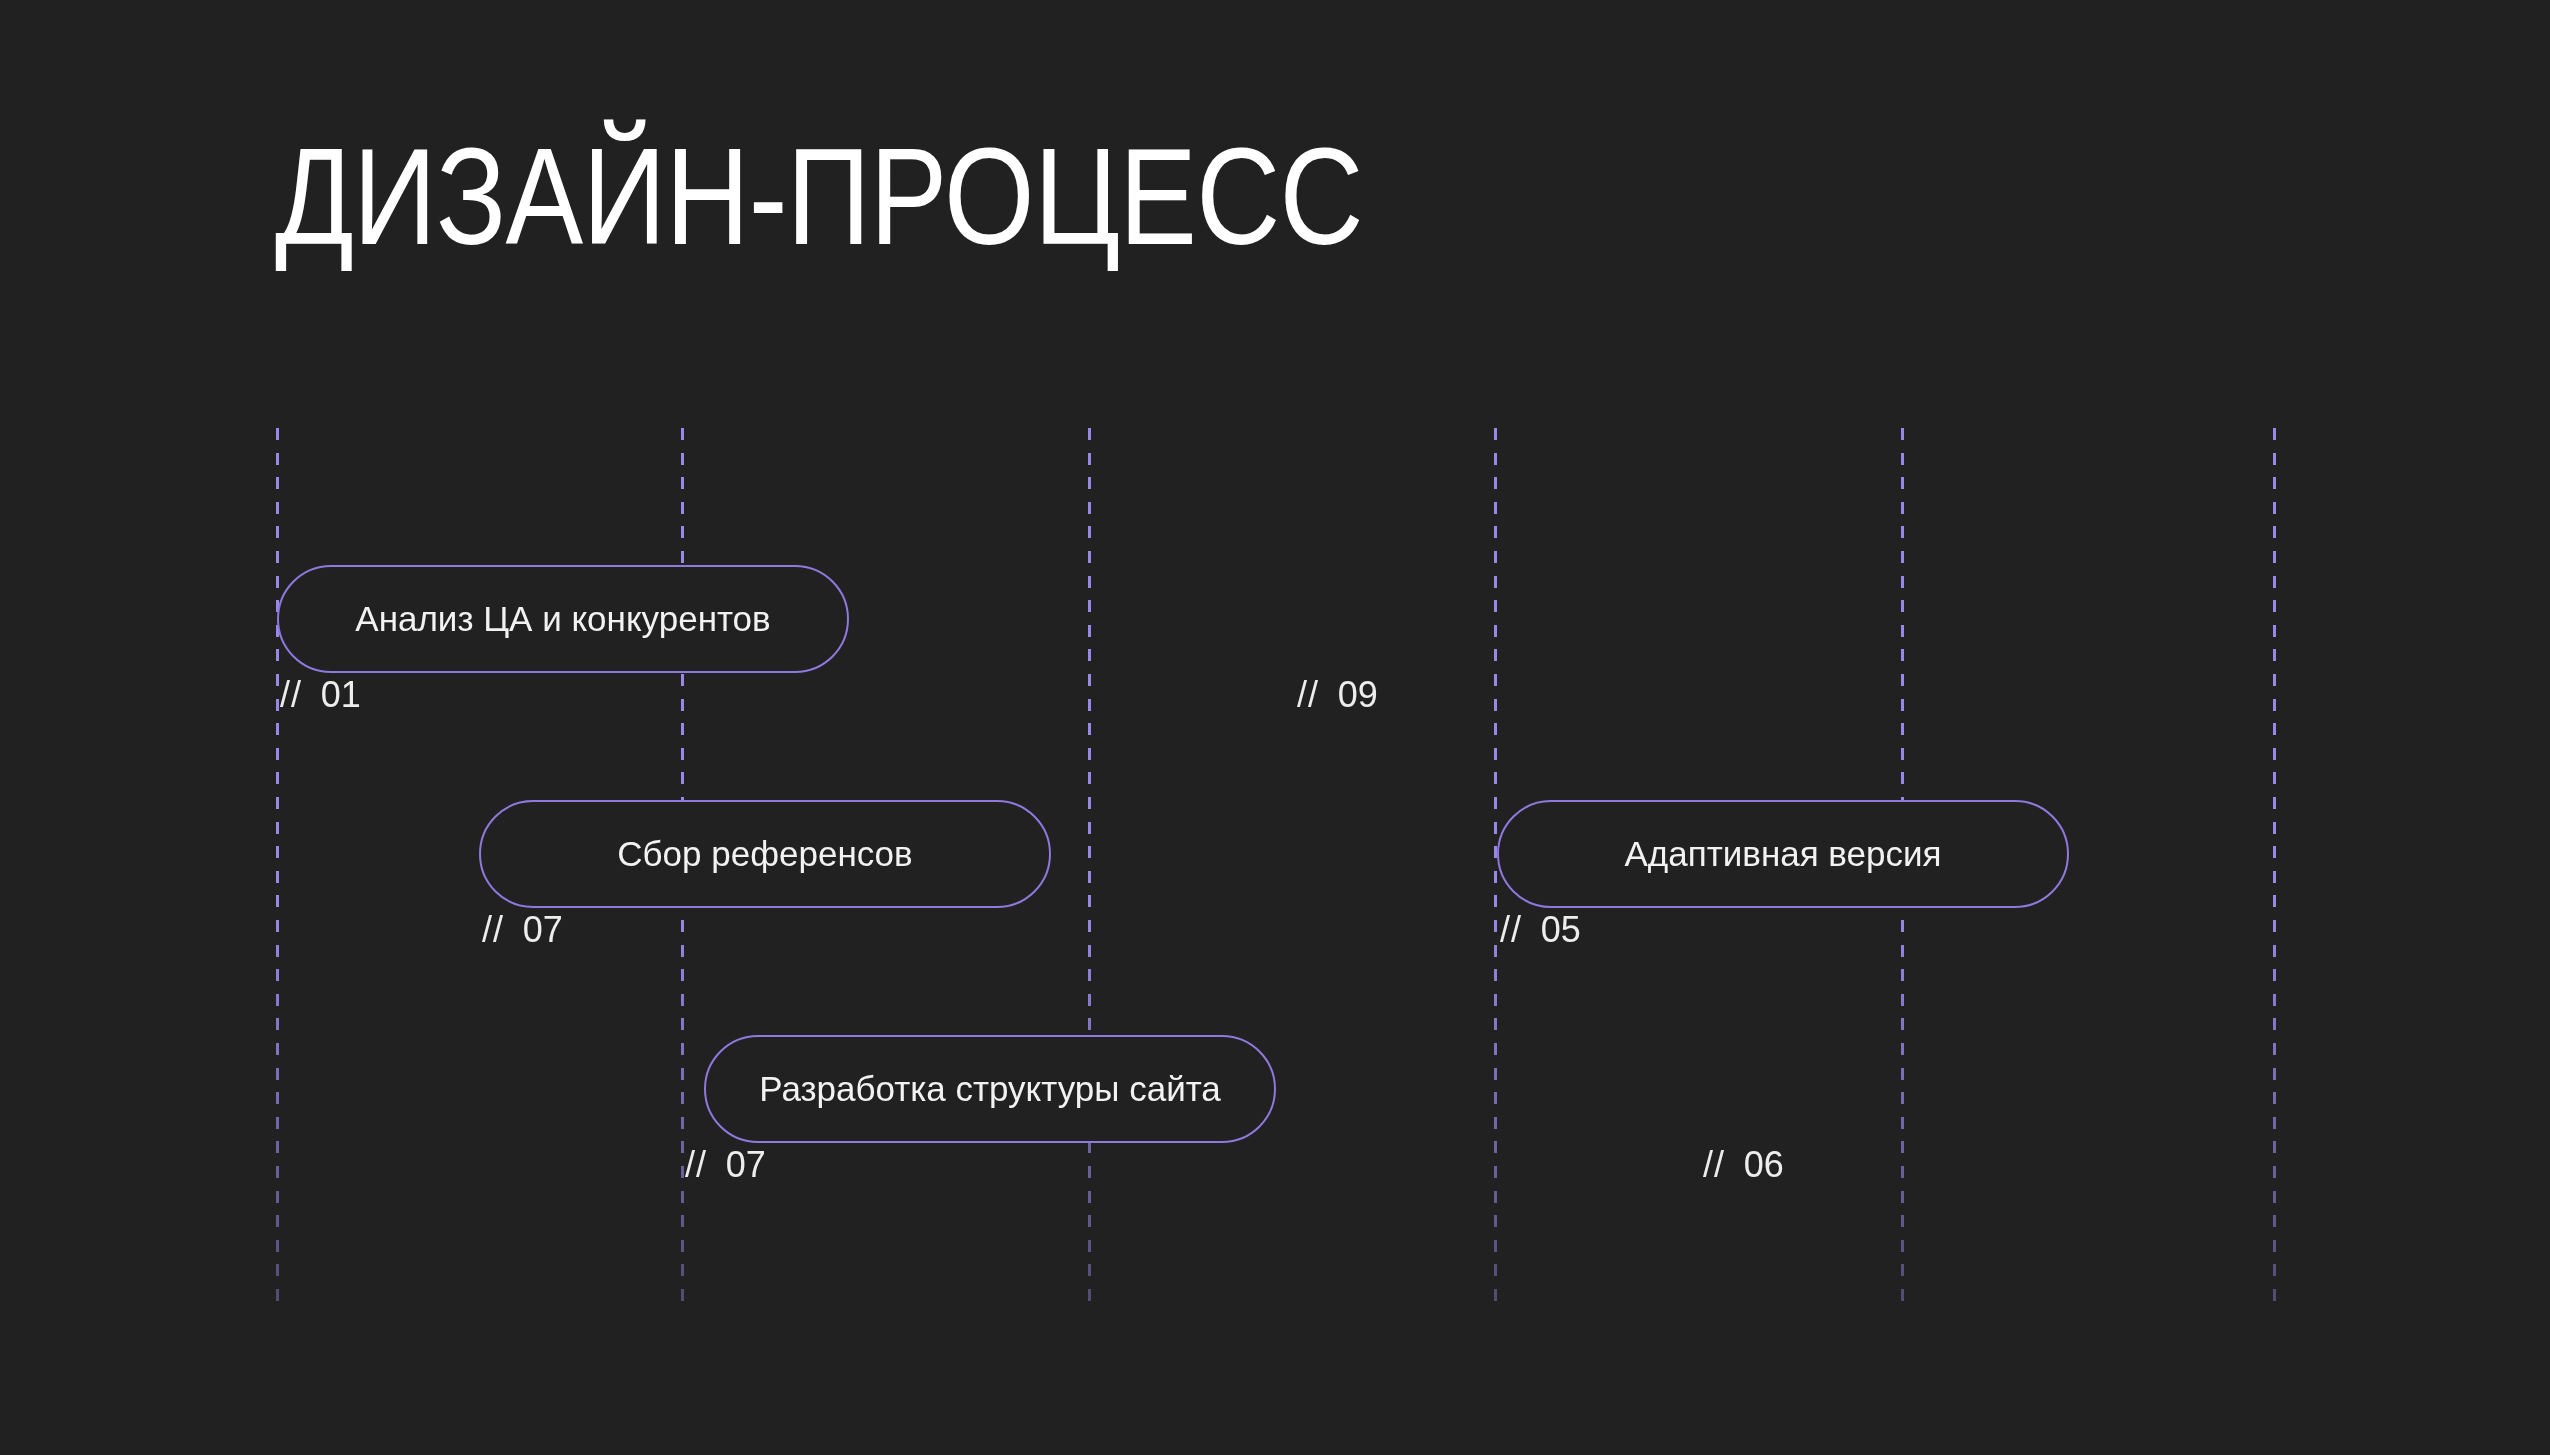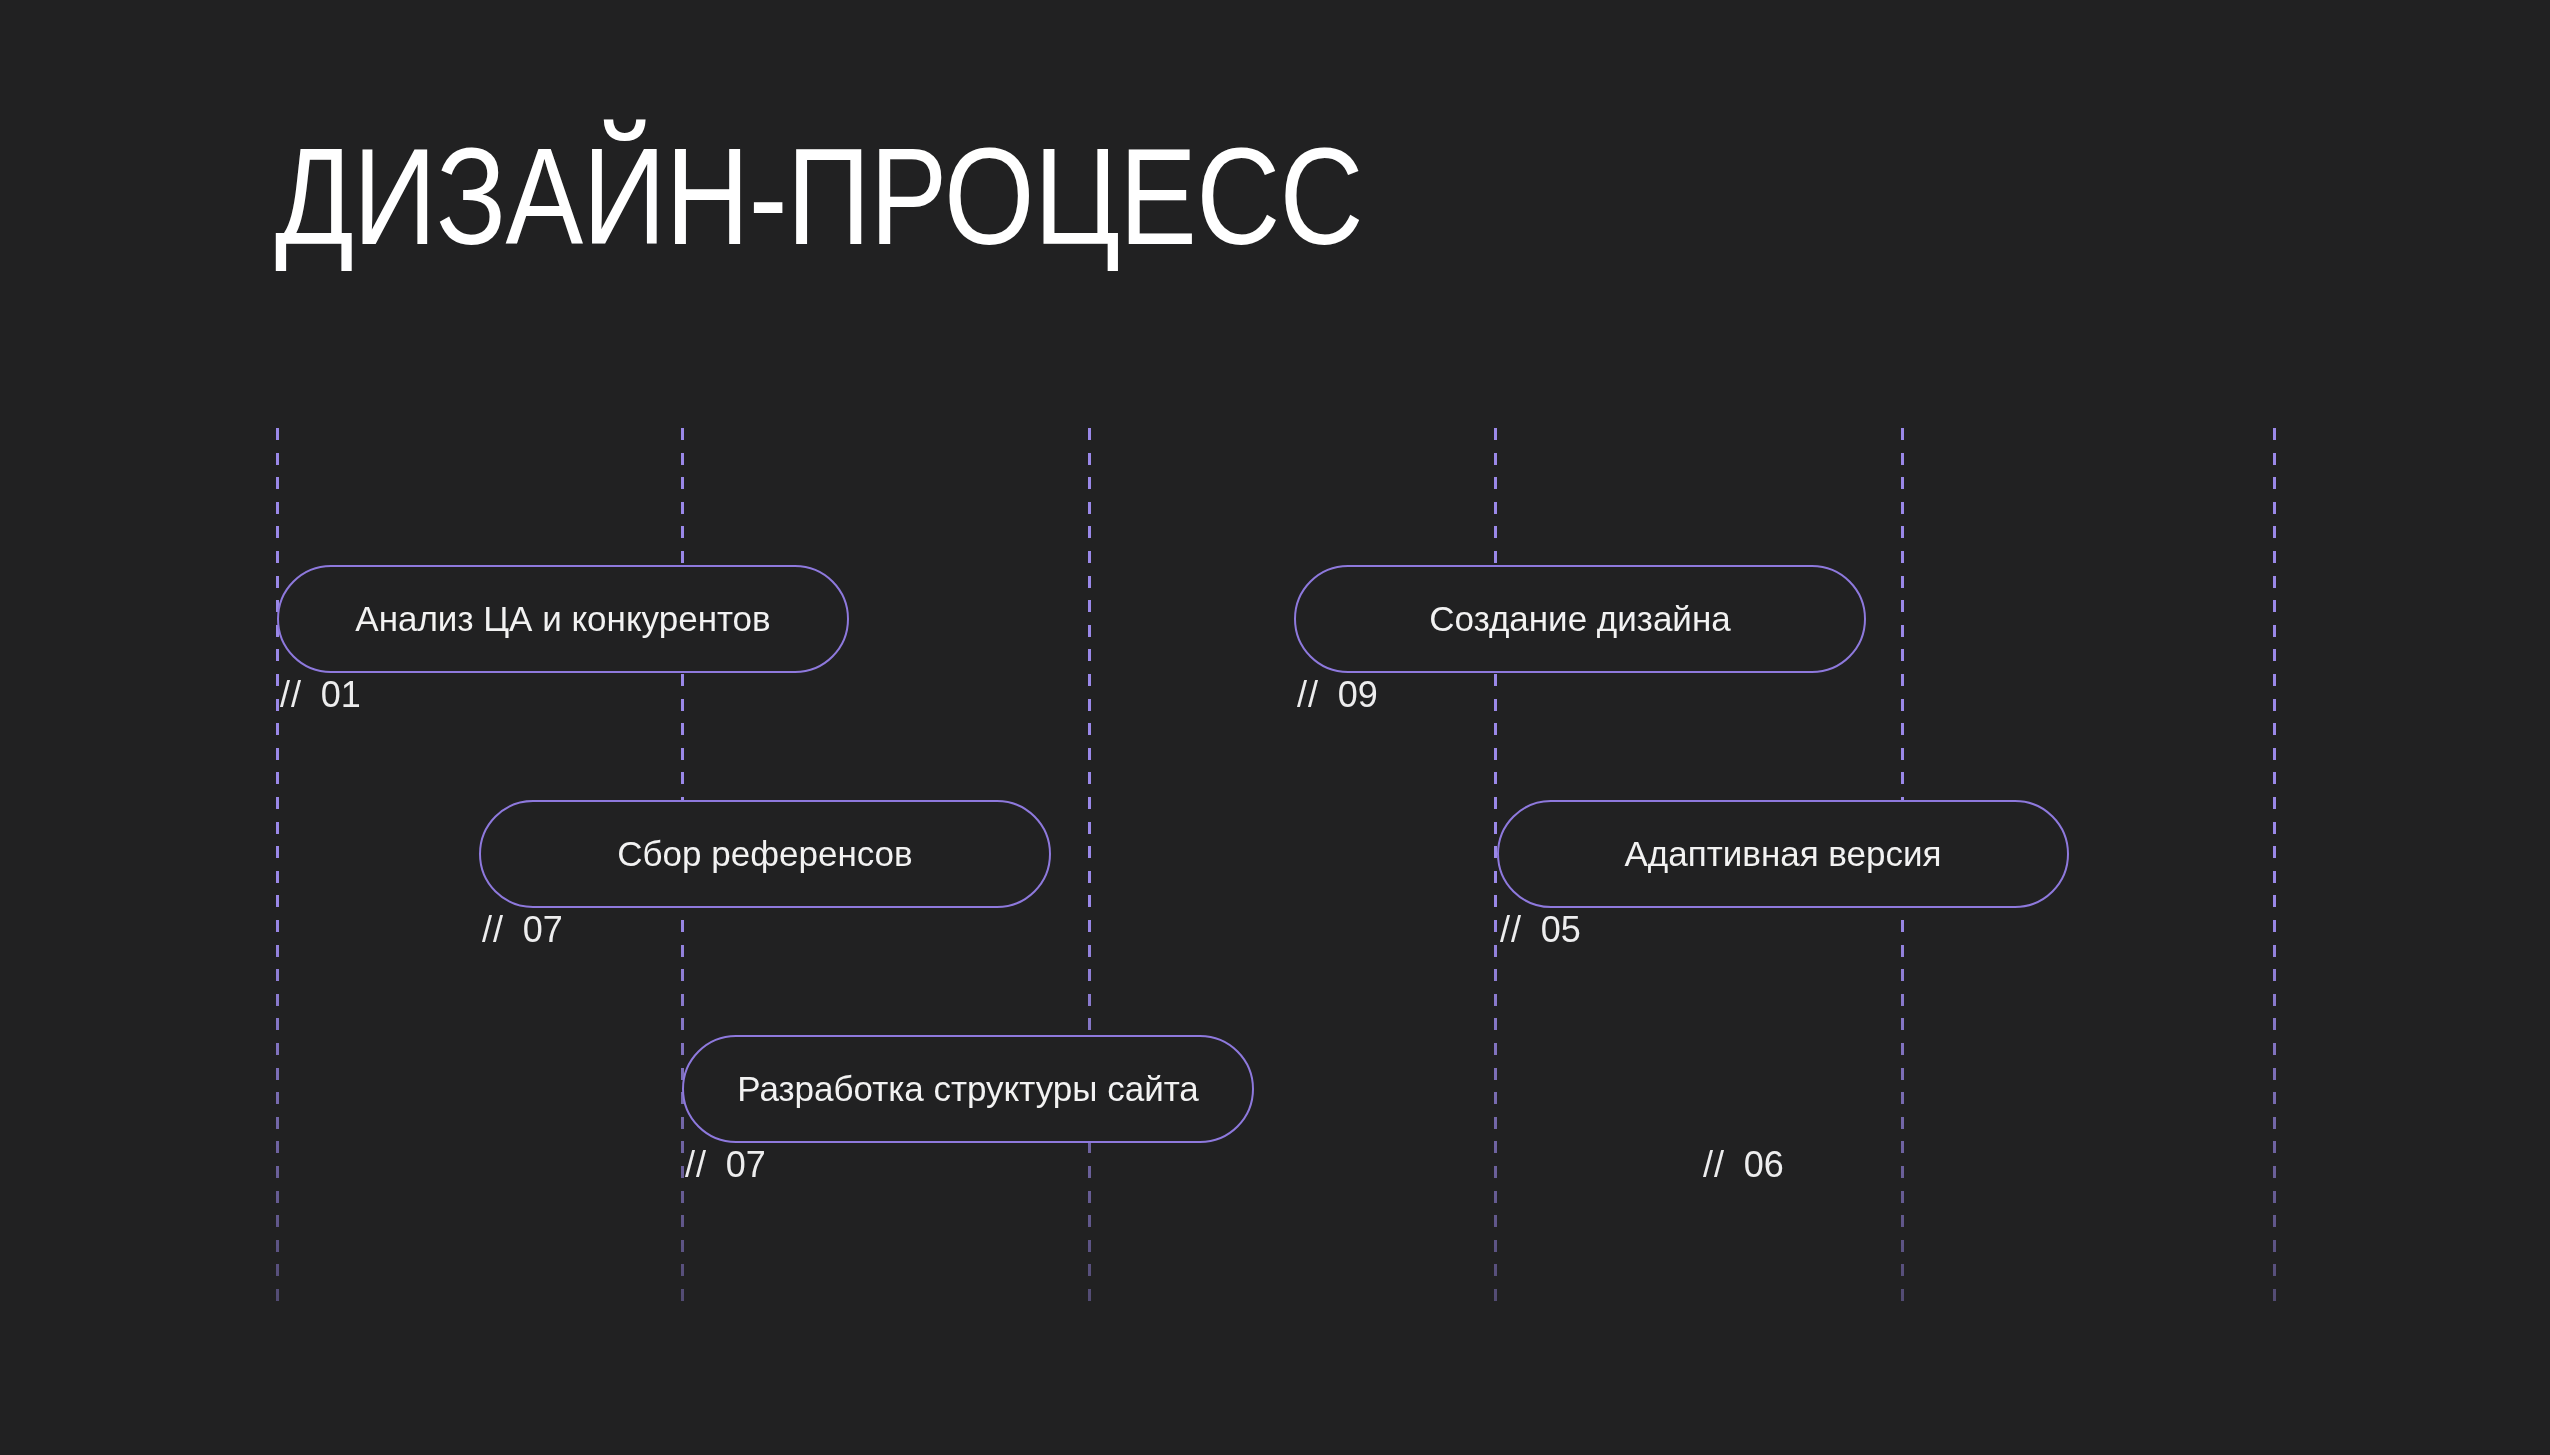--- a/index.html
+++ b/index.html
@@ -71,21 +71,21 @@
     justify-content: center;
     color: var(--text);
     font-size: 35px;
     font-weight: 400;
     white-space: nowrap;
     z-index: 2;
     margin-top: 19px;
   }
   .pill-1{ left: 277px;  top: 546px; }
   .pill-2{ left: 479px;  top: 781px; text-align: center; }
-  .pill-3{ left: 682px;  top: 1016px; }
+  .pill-3{ left: 704px;  top: 1016px; }
   .pill-4{ left: 1294px; top: 546px; }
   .pill-5{ left: 1497px; top: 781px; }
   .pill-6{ left: 1701px; top: 1016px; }
 
   
   .step-num{
     position: absolute;
     display: flex;
     align-items: baseline;
     gap: 19px;
@@ -134,23 +134,20 @@
   </div>
 
   <div class="pill pill-3">
     <span>Разработка структуры сайта</span>
   </div>
   <div class="step-num num-3">
     <span class="slashes">//</span>
     <span>07</span>
   </div>
 
-  <div class="pill pill-4">
-    <span>Создание дизайна</span>
-  </div>
   <div class="step-num num-4">
     <span class="slashes">//</span>
     <span>09</span>
   </div>
 
   <div class="pill pill-5">
     <span>Адаптивная версия</span>
   </div>
   <div class="step-num num-5">
     <span class="slashes">//</span>

